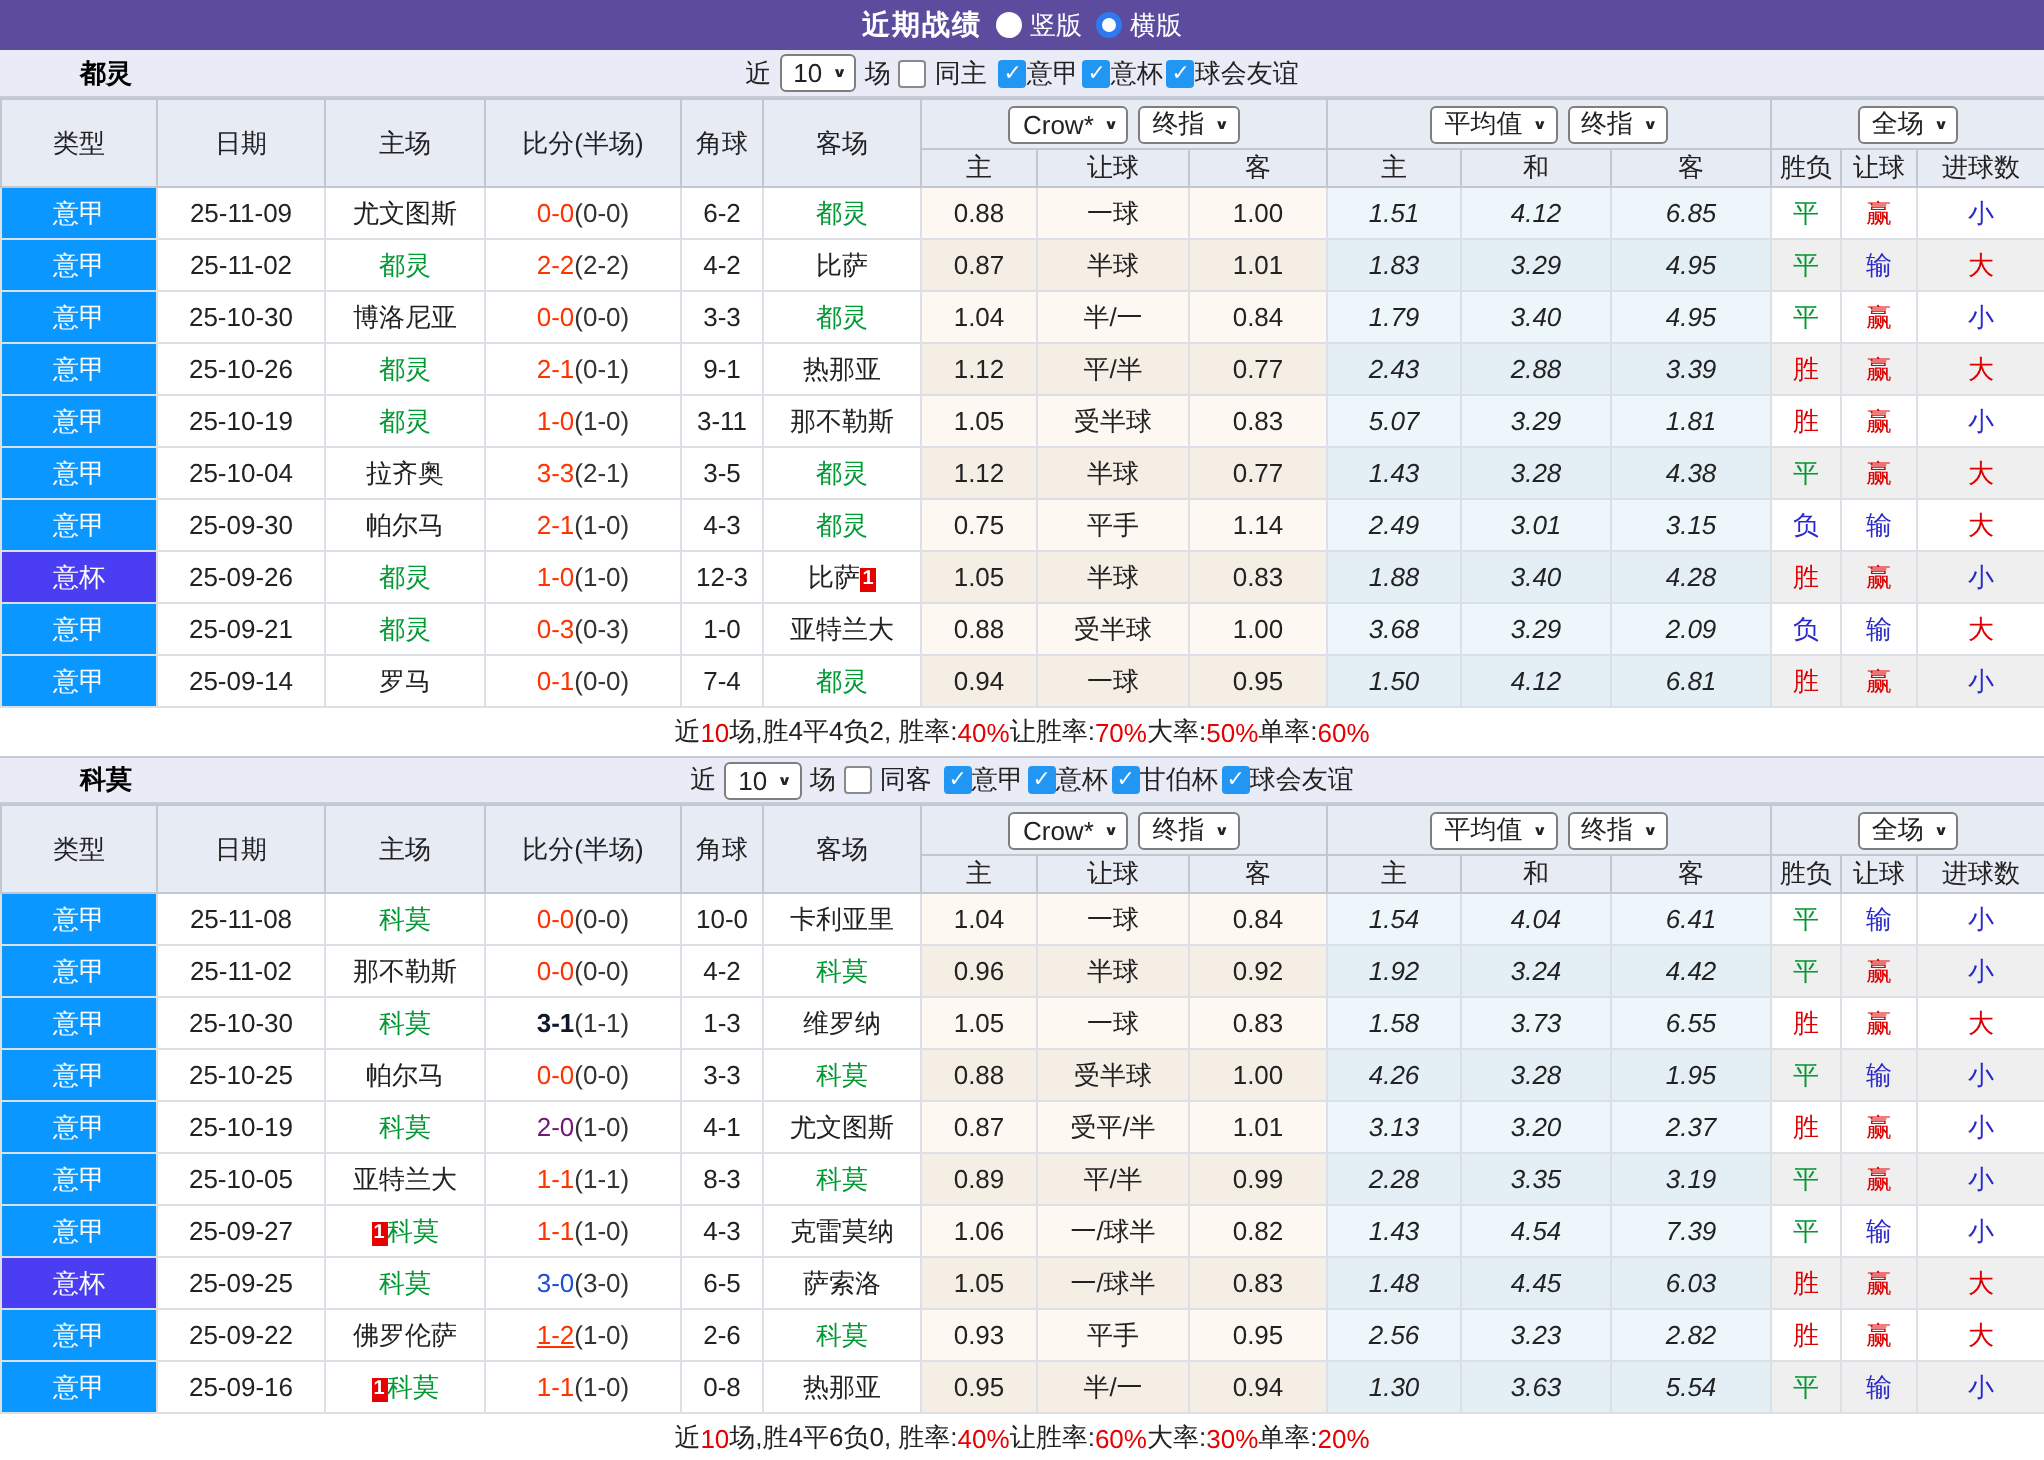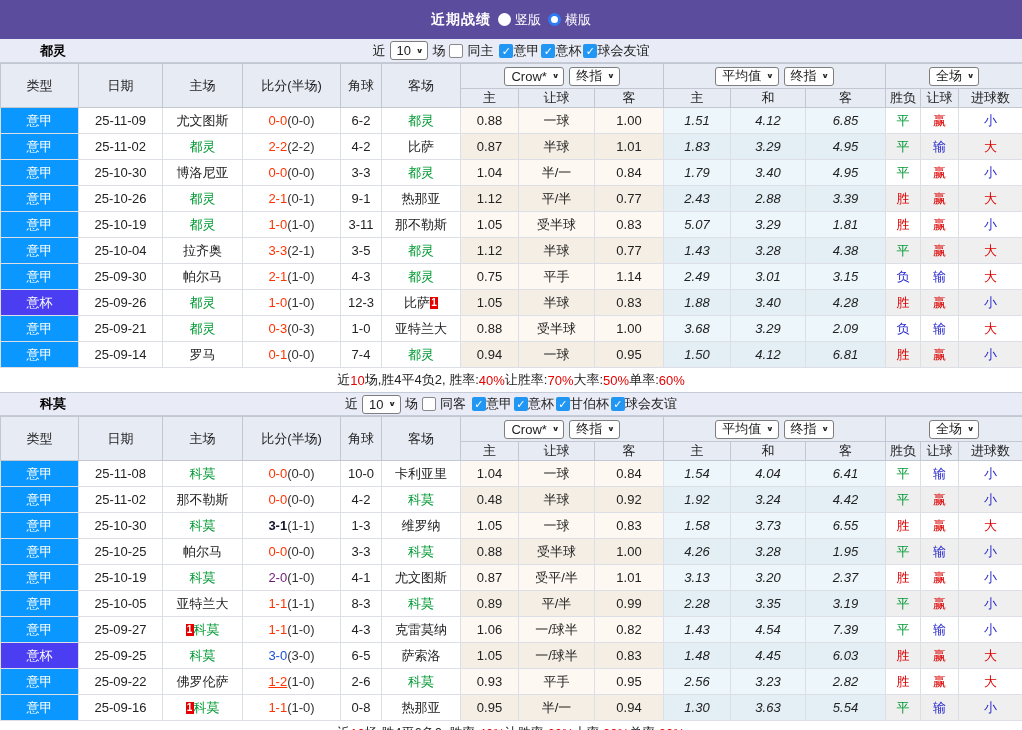--- a/index.html
+++ b/index.html
@@ -1,20 +1,20 @@
 <!DOCTYPE html>
 <html><head>
 <meta charset="utf-8">
 <style>
   * { box-sizing: border-box; margin: 0; padding: 0; }
   html,body { width:1022px; height:730px; overflow:hidden; background:#fff;
     font-family:"Liberation Sans","DejaVu Sans",sans-serif; font-size:13px; color:#222; }
 
   
-  .topbar { height:39px; background:#5b4c9e; display:flex; align-items:center;
+  .topbar { height:25px; background:#5b4c9e; display:flex; align-items:center;
     justify-content:center; gap:7px; color:#fff; }
   .topbar .title { font-weight:bold; font-size:14px; letter-spacing:1px; }
   .radio-wrap { display:inline-flex; align-items:center; gap:4px; }
   .radio { width:13px; height:13px; border-radius:50%; background:#fff; display:inline-block; }
   .radio.checked { border:3px solid #2f7af0; }
   .radio-label { font-size:13px; }
 
   
   .filter-bar { position:relative; height:24px; background:#e9ecf6;
     border-bottom:1px solid #c6cbd8; border-top:1px solid #c6cbd8;
@@ -481,21 +481,21 @@
         <td class="res" style="color: rgb(41, 41, 204);">输</td>
         <td class="res" style="color: rgb(41, 41, 204);">小</td>
       </tr>
       <tr>
         <td class="type" style="background: rgb(10, 151, 255); color: rgb(255, 255, 255);">意甲</td>
         <td>25-11-02</td>
         <td><span>那不勒斯</span></td>
         <td><span class="score" style="color: rgb(255, 51, 0);">0-0</span><span class="half">(0-0)</span></td>
         <td>4-2</td>
         <td><span class="green">科莫</span></td>
-        <td class="asia">0.48</td>
+        <td class="asia">0.96</td>
         <td class="asia">半球</td>
         <td class="asia">0.92</td>
         <td class="euro">1.92</td>
         <td class="euro">3.24</td>
         <td class="euro">4.42</td>
         <td class="res" style="color: rgb(0, 153, 51);">平</td>
         <td class="res" style="color: rgb(221, 0, 0);">赢</td>
         <td class="res" style="color: rgb(41, 41, 204);">小</td>
       </tr>
       <tr>

